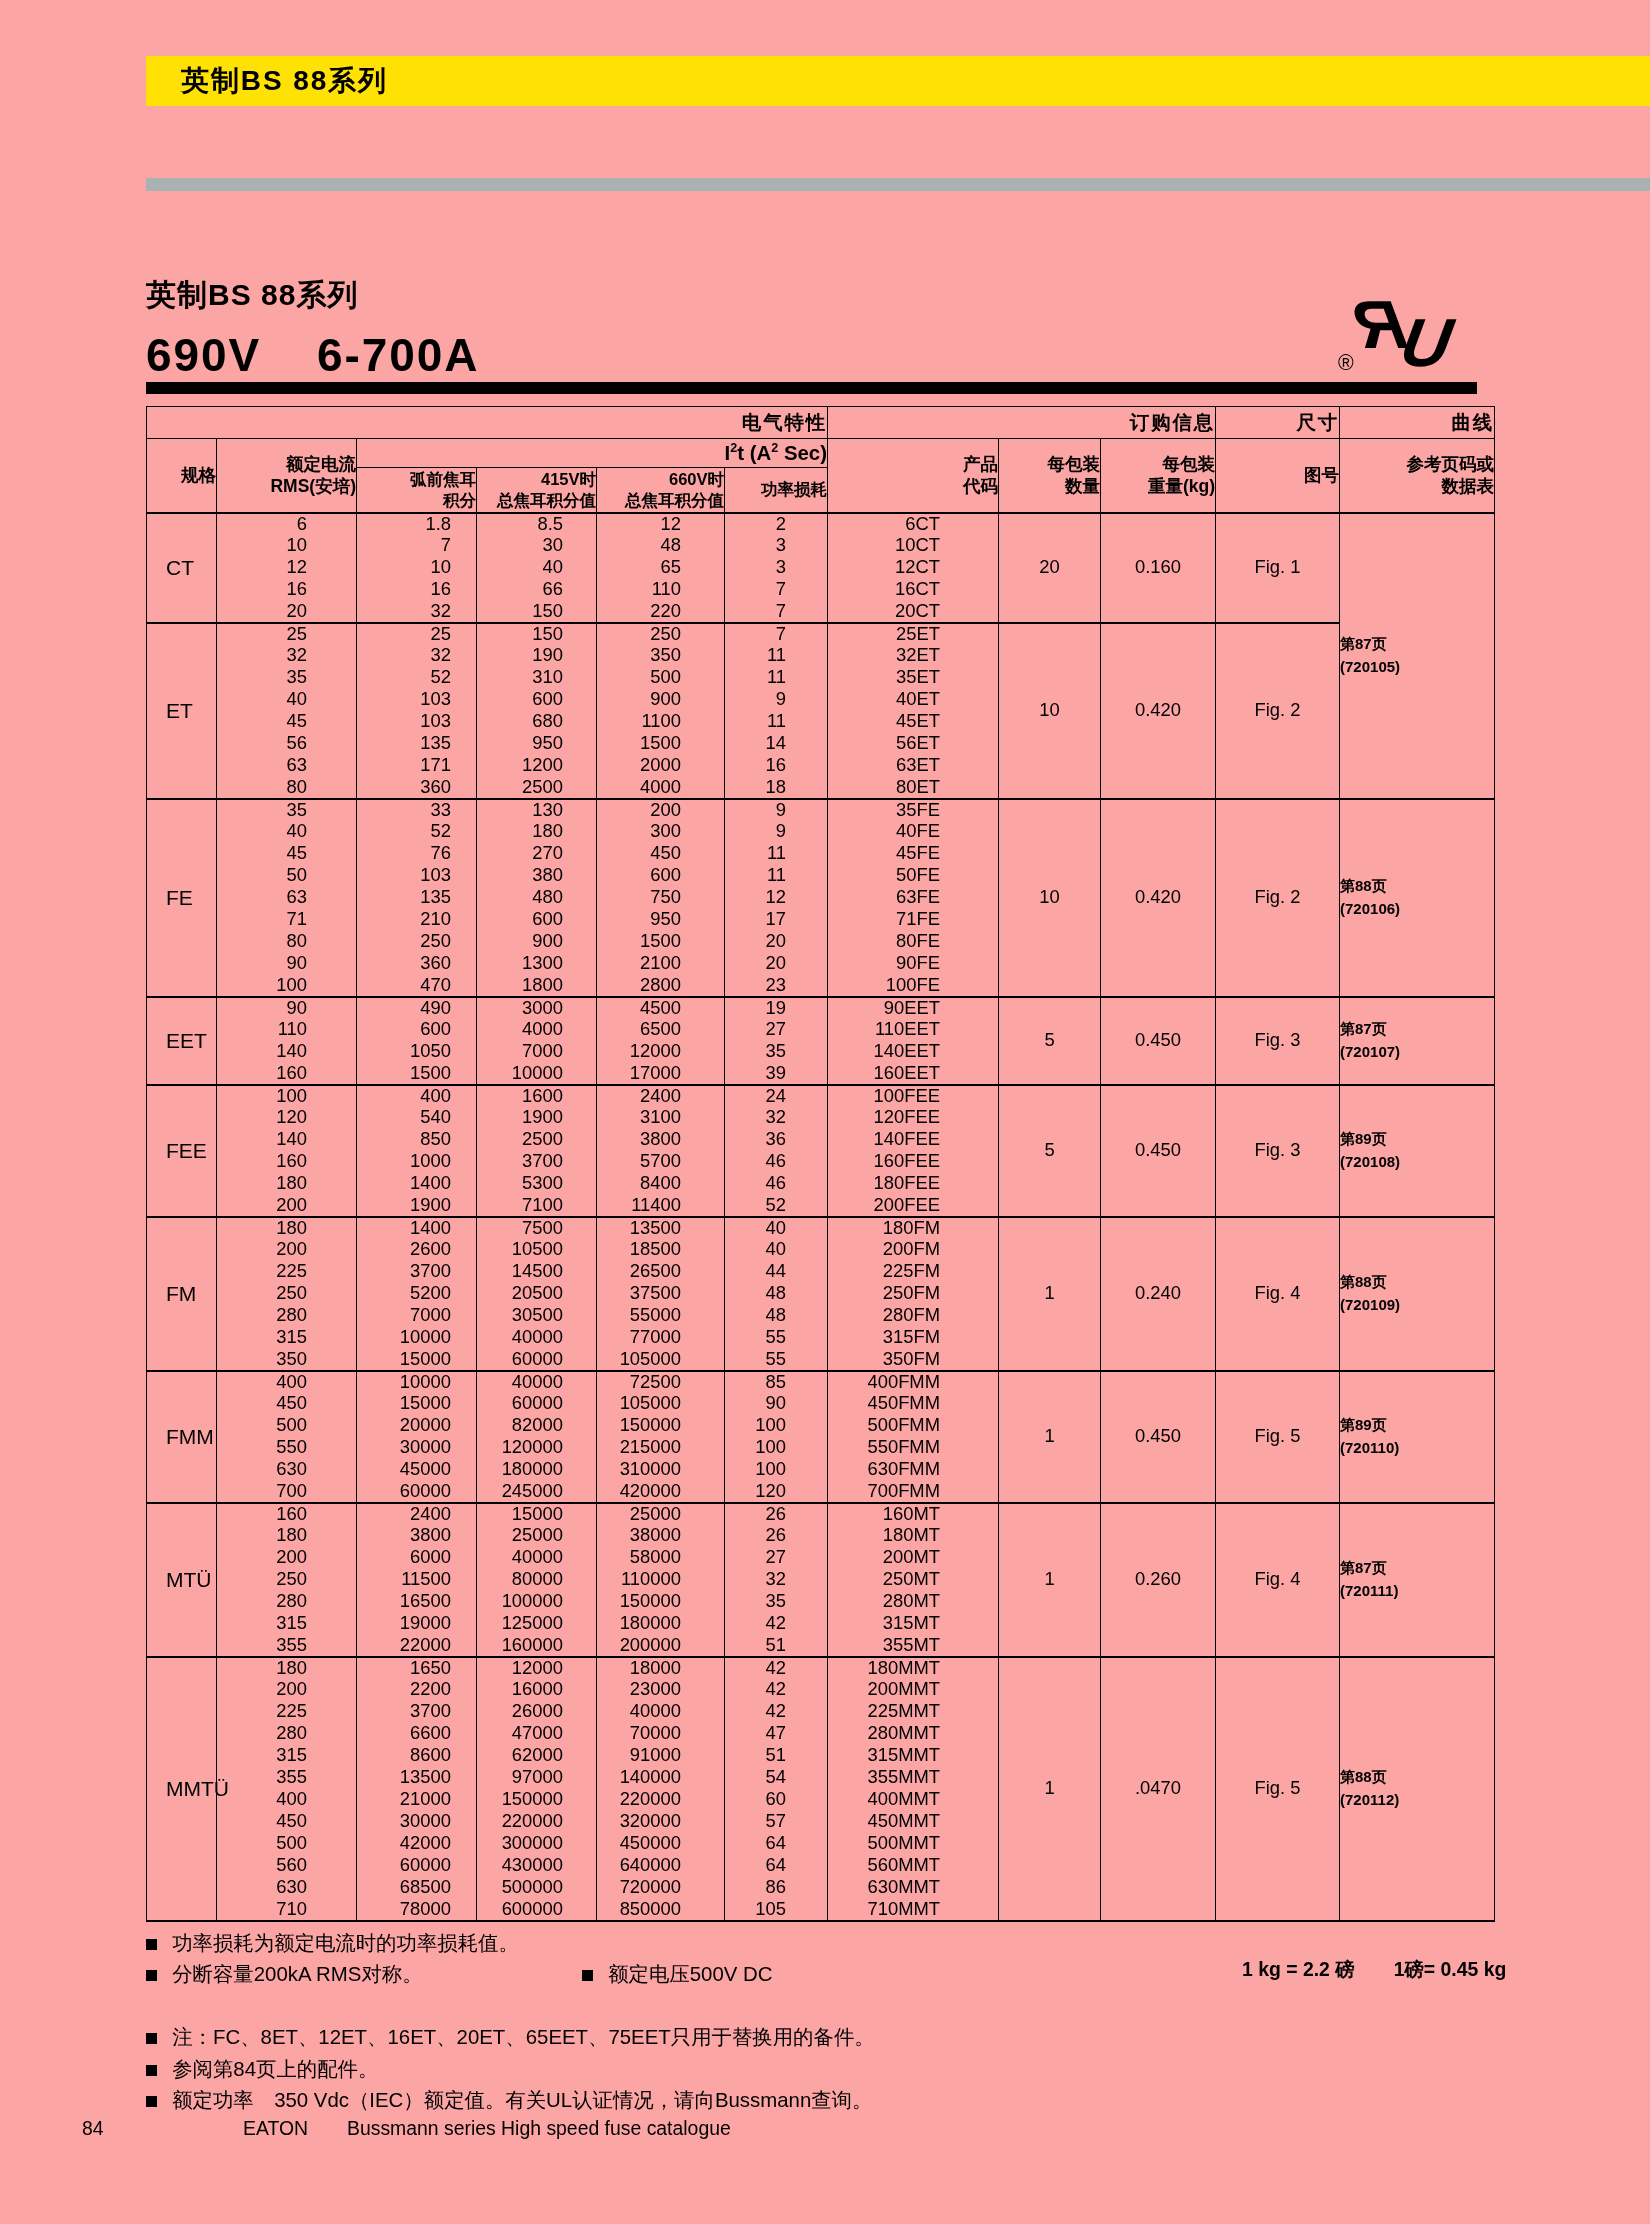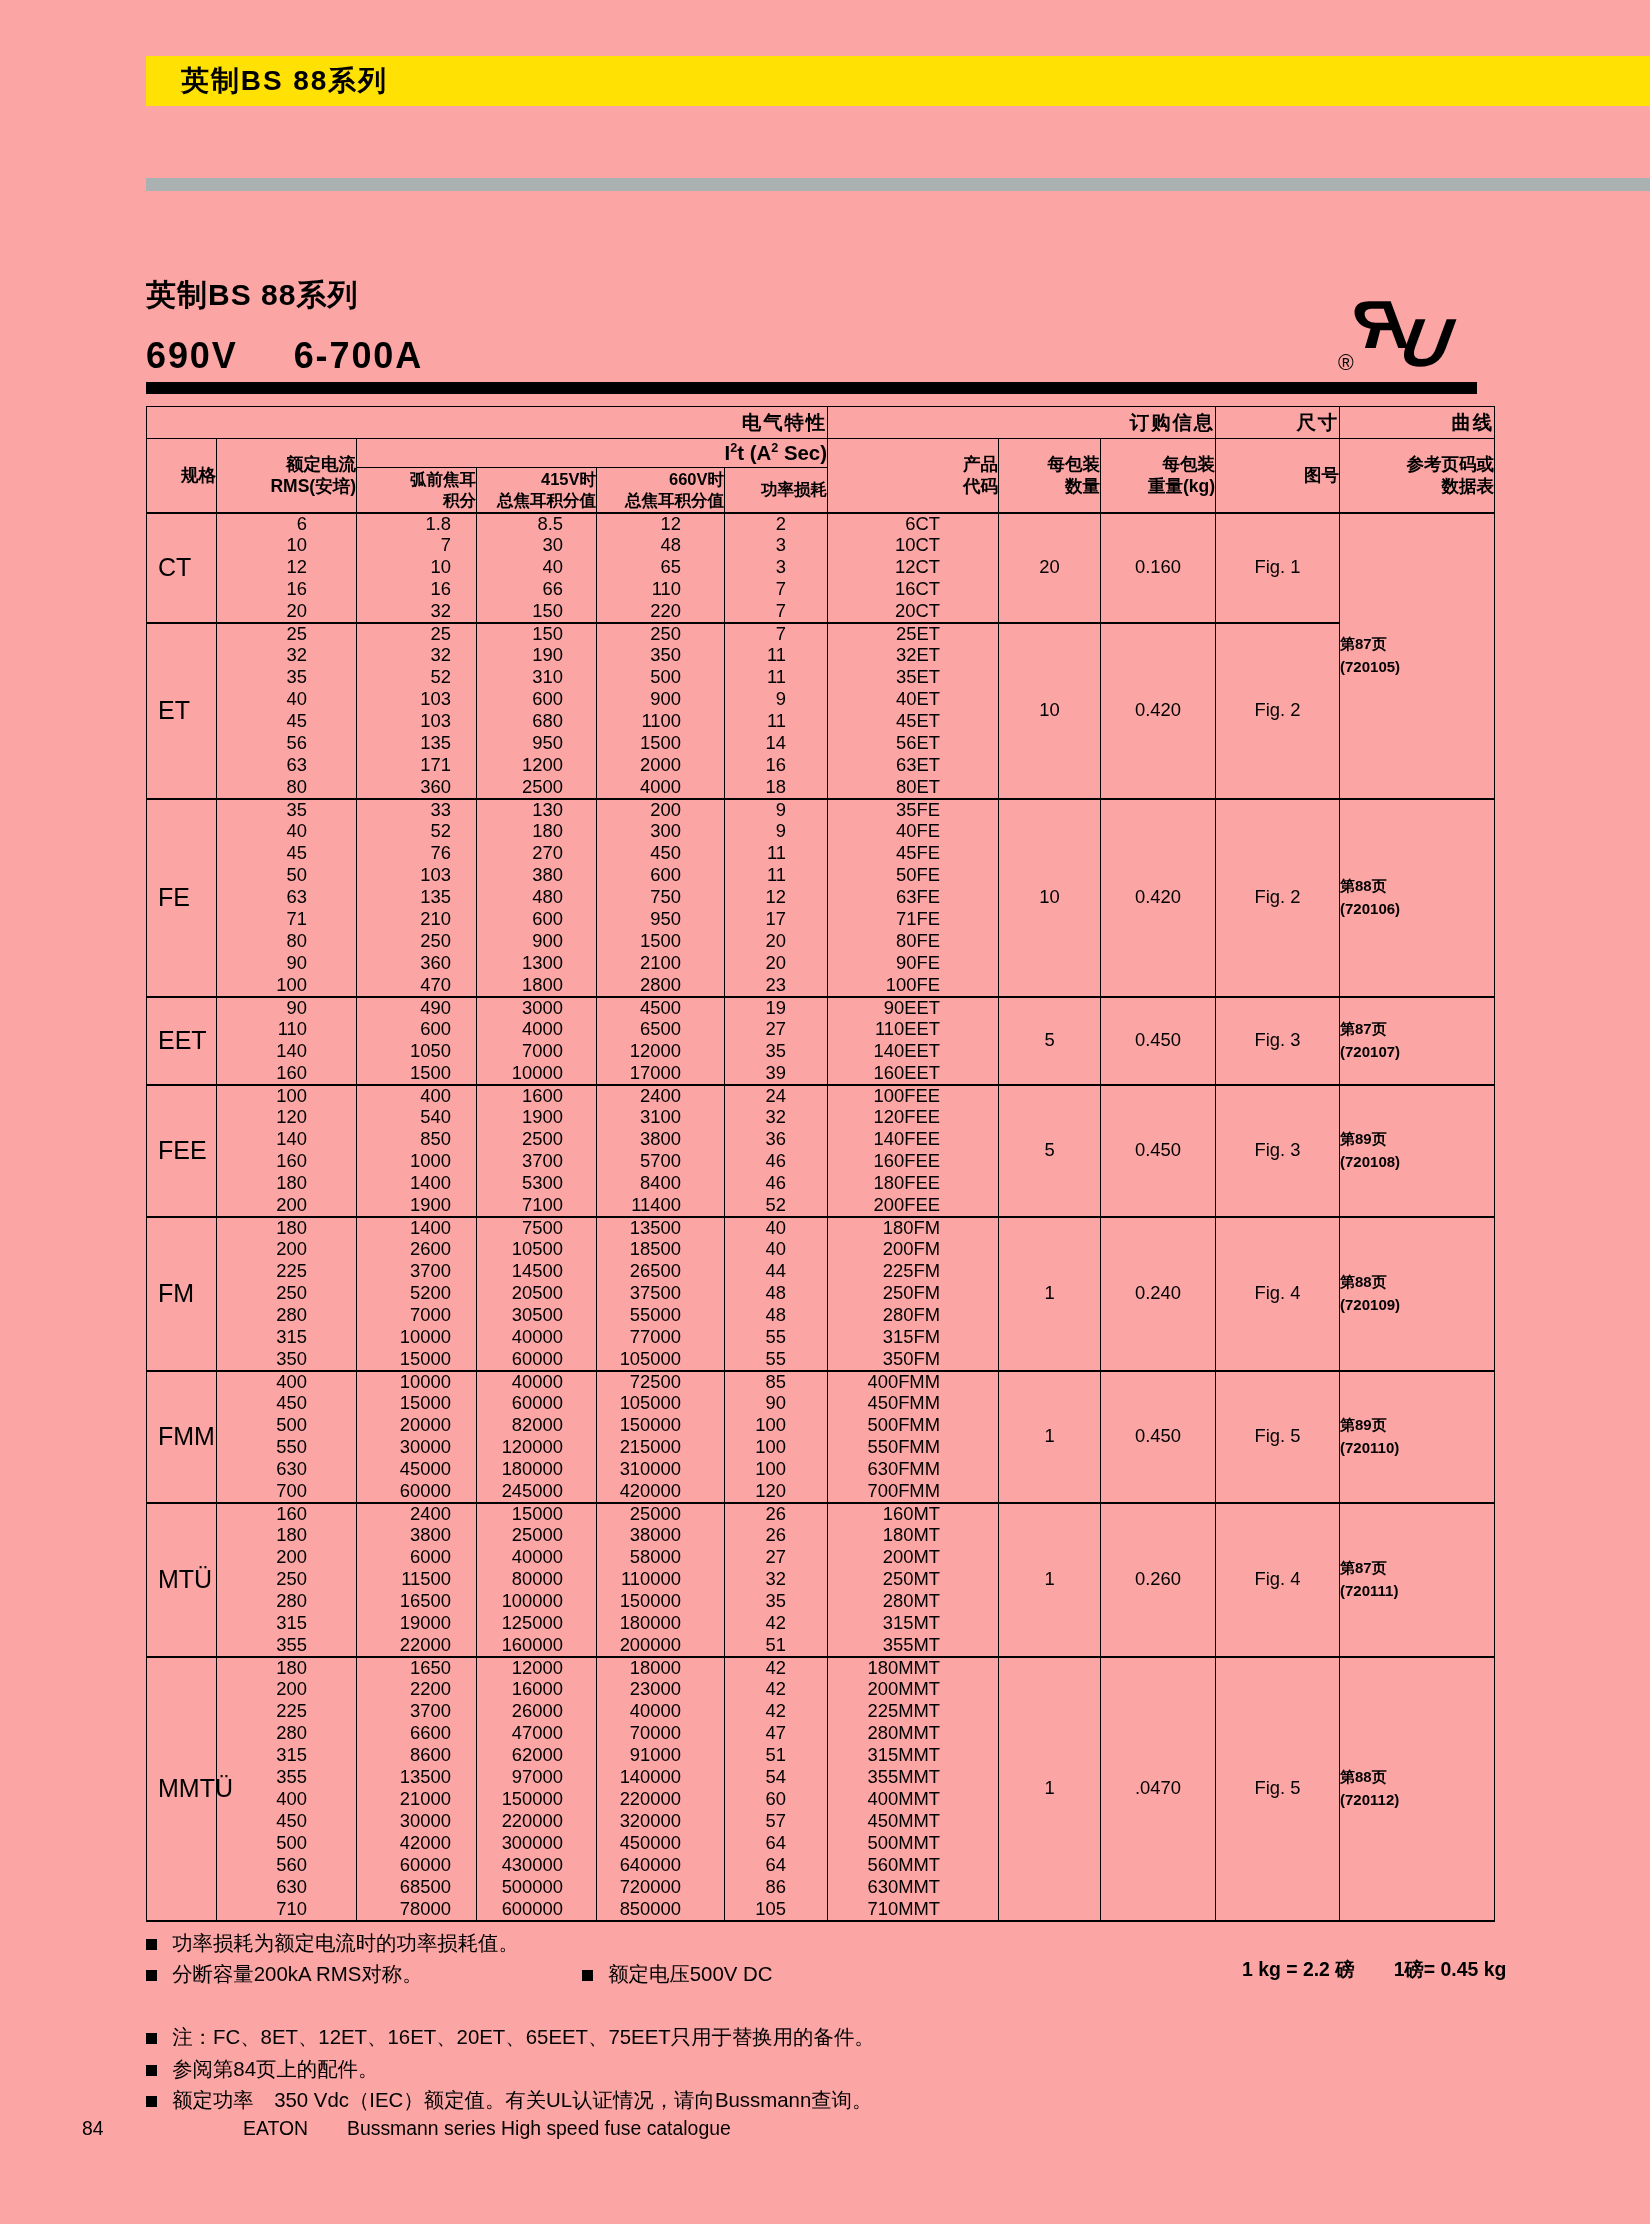--- a/index.html
+++ b/index.html
@@ -14,21 +14,21 @@
     position:absolute; left:146px; right:0; top:56px; height:50px;
     background:#FFE103; display:flex; align-items:center;
   }
   .banner-text { font-size:28px; font-weight:bold; padding-left:35px; letter-spacing:1.9px; }
   
   .graybar { position:absolute; left:146px; right:0; top:178px; height:12.6px; background:#a9b2b0; }
 
   
   .heading { position:absolute; left:146px; top:275px; }
   .series-title { font-size:30px; font-weight:bold; letter-spacing:1px; }
-  .range-title { font-size:36px; font-weight:bold; letter-spacing:1.9px; margin-top:19px; }
+  .range-title { font-size:46px; font-weight:bold; letter-spacing:1.9px; margin-top:12px; }
   .range-title .amps { margin-left:56px; }
 
   
   .ul-mark { position:absolute; left:1342px; top:291px; width:136px; height:89px; font-style:italic; }
   .ul-mark .r  { position:absolute; left:13.6px; top:-5.8px; font-size:68px; font-weight:bold; transform:scaleX(-1) skewX(-10deg); }
   .ul-mark .u  { position:absolute; left:60px; top:11.6px; font-size:68px; font-weight:bold; transform:skewX(-10deg); }
   .ul-mark .reg { position:absolute; left:-3.9px; top:60px; font-size:21.3px; font-style:normal; }
 
   .blackbar { position:absolute; left:146px; top:382px; width:1331px; height:11.6px; background:#000; }
 
@@ -38,21 +38,21 @@
                border-top:1px solid #000; border-bottom:2.9px solid #000; }
   th, td { border-left:1px solid #000; border-right:1px solid #000; }
   th { font-weight:bold; text-align:right; vertical-align:middle; }
   .hdr-top { height:32px; font-size:19.4px; border-bottom:1px solid #000; letter-spacing:1.9px; }
   .hdr-col { font-size:17.5px; line-height:1.3; border-bottom:2.9px solid #000; }
   .hdr-i2t { height:29px; font-size:20.4px; border-bottom:1px solid #000; }
   .hdr-i2t sup { font-size:12.6px; }
   .hdr-sub { height:45px; font-size:16.5px; line-height:1.25; border-bottom:2.9px solid #000; }
   tbody td { height:22px; font-size:18.4px; line-height:1; vertical-align:middle; white-space:nowrap; }
   tr.sec-start > td { border-top:2.4px solid #000; }
-  td.col-spec   { text-align:left; padding-left:11px; font-size:25px; }
+  td.col-spec   { text-align:left; padding-left:19px; font-size:21px; }
   td.col-current{ text-align:right; padding-right:49px; }
   td.col-prearc { text-align:right; padding-right:25px; }
   td.col-v415   { text-align:right; padding-right:33px; }
   td.col-v660   { text-align:right; padding-right:43px; }
   td.col-power  { text-align:right; padding-right:41px; }
   td.col-code   { text-align:right; padding-right:58px; }
   td.col-qty, td.col-wt, td.col-fig { text-align:center; }
   td.col-curve  { text-align:left; font-size:15px; line-height:1.5;font-weight:bold; }
 
   

